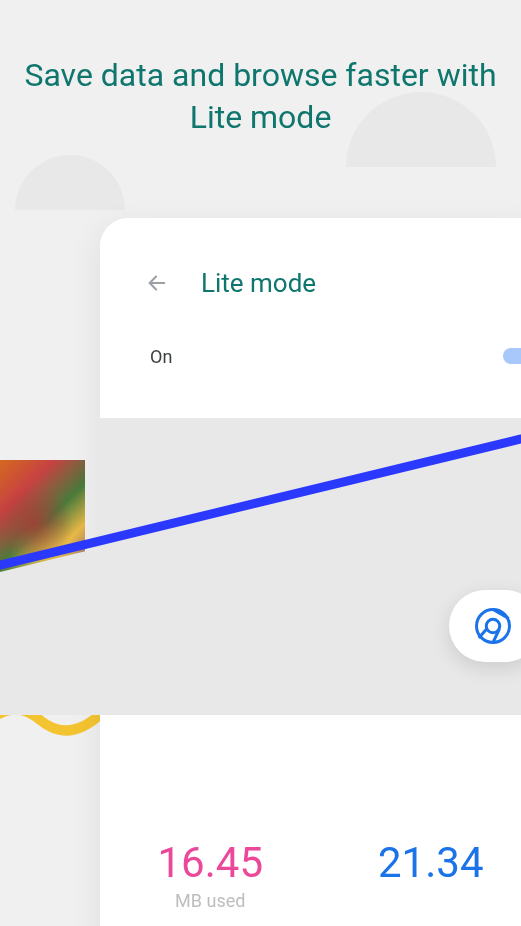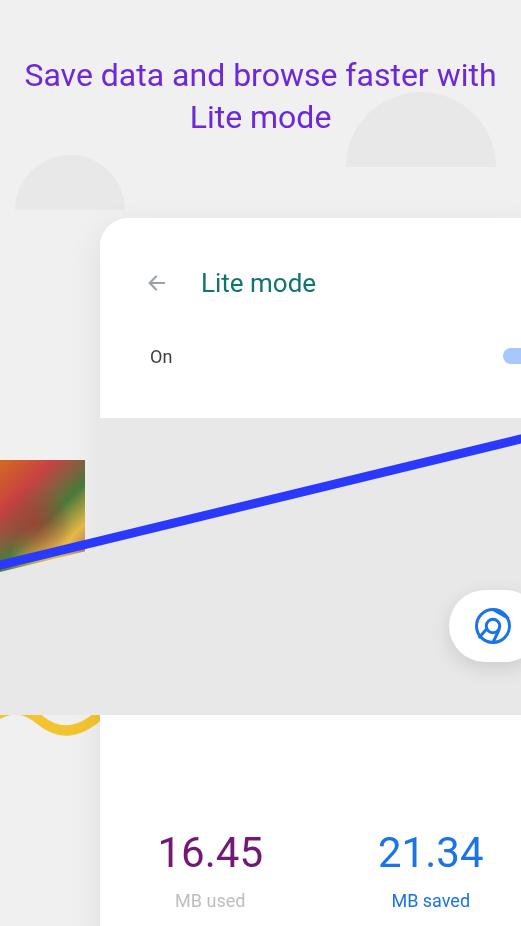--- a/index.html
+++ b/index.html
@@ -33,21 +33,21 @@
     }
     
     .headline {
       position: absolute;
       top: 55px;
       left: 0;
       right: 0;
       text-align: center;
       font-size: 32px;
       font-weight: 400;
-      color: #6d28d9;
+      color: #0f766e;
       line-height: 1.3;
       padding: 0 13px;
       z-index: 2;
     }
     
     
     .card {
       position: absolute;
       top: 218px;
       left: 100px;
@@ -135,23 +135,23 @@
     .stat {
       text-align: center;
     }
     .stat-value {
       font-size: 42px;
       font-weight: 400;
       line-height: 1;
     }
     .stat-label {
       font-size: 18px;
-      margin-top: 16px;
-    }
-    .stat-used .stat-value { color: #701a75; }
+      margin-top: 6px;
+    }
+    .stat-used .stat-value { color: #ec4899; }
     .stat-used .stat-label { color: #bdbdbd; }
     .stat-saved .stat-value { color: #1a73e8; }
     .stat-saved .stat-label { color: #1a73e8; }
     
     
     .chrome-pill {
       position: absolute;
       right: -20px;
       top: 590px;
       background: #fff;
@@ -240,21 +240,20 @@
 
   <div class="chart-bg"></div>
 
   <div class="stats-area">
     <div class="stat stat-used">
       <div class="stat-value">16.45</div>
       <div class="stat-label">MB used</div>
     </div>
     <div class="stat stat-saved">
       <div class="stat-value">21.34</div>
-      <div class="stat-label">MB saved</div>
     </div>
   </div>
 </div>
 
 <svg class="diagonal-blue" width="580" height="300" viewBox="0 0 580 300" preserveAspectRatio="none">
   <path d="M -20 162 L 570 18 L 570 400 L -20 400 Z" fill="#e8e8e8"></path>
   <path d="M -20 155 L 570 12" stroke="#2b39ff" stroke-width="9" fill="none" stroke-linecap="round"></path>
 </svg>
 
 <div class="chrome-pill">

